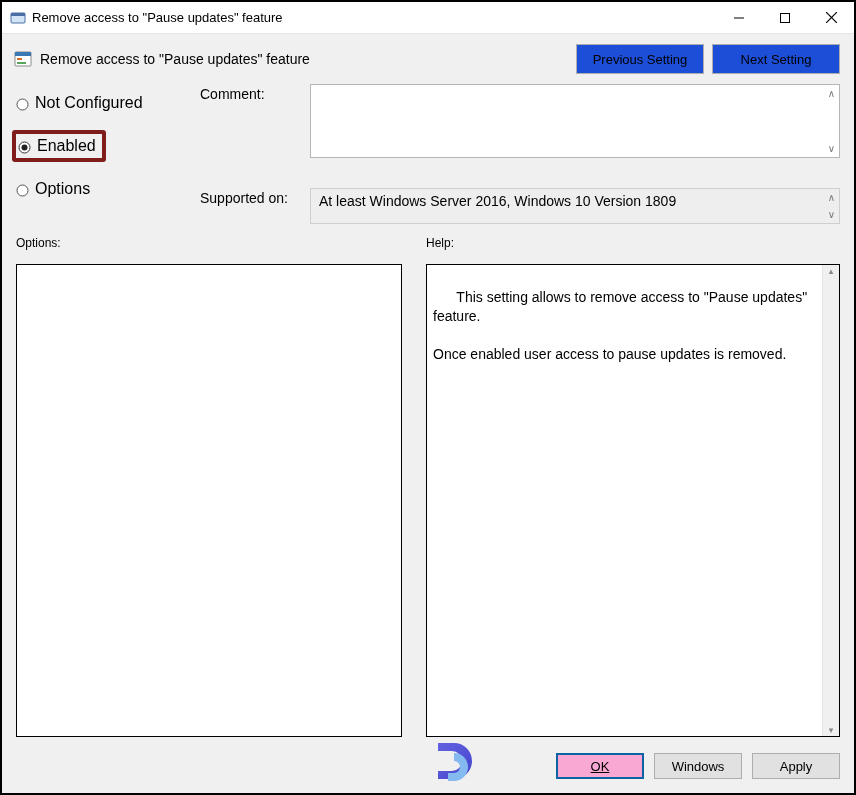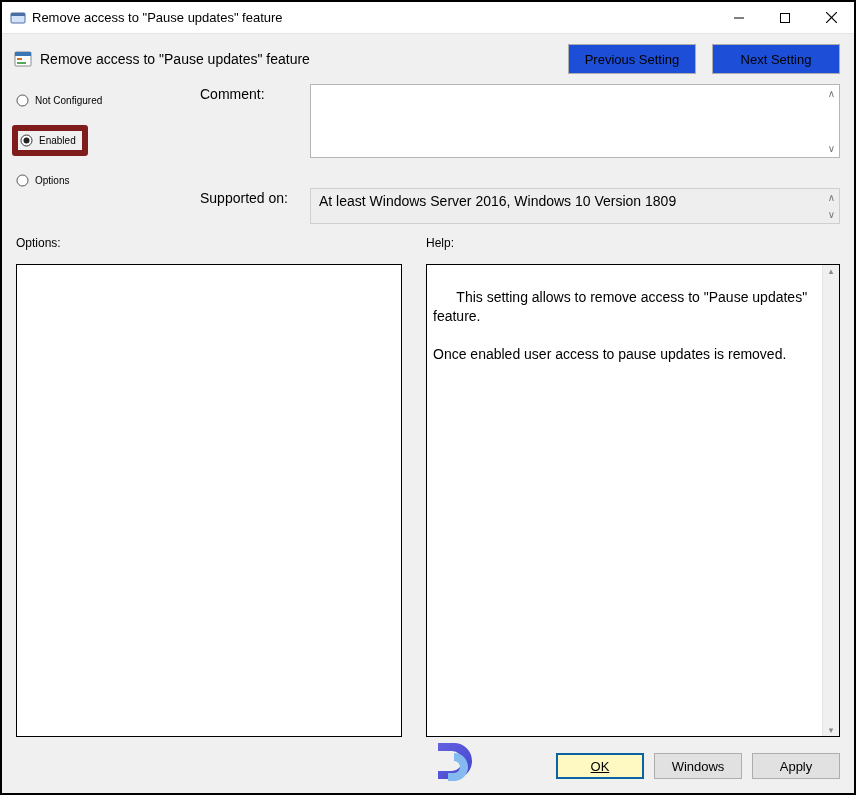--- a/index.html
+++ b/index.html
@@ -66,39 +66,39 @@
   }
   .nav-btn {
     background: #1d4ed8;
     border: 1px solid #adadad;
     height: 30px;
     min-width: 128px;
     font-size: 13px;
     font-family: inherit;
     cursor: default;
   }
-  .nav-btn + .nav-btn { margin-left: 8px; }
+  .nav-btn + .nav-btn { }
   
   .settings-area {
     display: flex;
     padding: 0 14px 6px 14px;
   }
   .radio-col {
     width: 148px;
     padding-top: 4px;
   }
   .radio-option {
     display: flex;
     align-items: center;
     gap: 6px;
     margin: 6px 0 18px 0;
-    font-size: 10px;
+    font-size: 16px;
   }
   .radio-option.highlight {
-    border: 6px solid #7f1d1d;
+    border: 4px solid #7f1d1d;
     border-radius: 3px;
     padding: 3px 6px 3px 2px;
     margin-left: -4px;
     width: fit-content;
   }
   .radio-circle {
     width: 13px; height: 13px;
     display: inline-block;
   }
   .fields-col {
@@ -193,21 +193,21 @@
   .bottom-btn {
     height: 26px;
     min-width: 88px;
     background: #e1e1e1;
     border: 1px solid #adadad;
     font-family: inherit;
     font-size: 13px;
   }
   .bottom-btn.primary {
     border: 2px solid #0a64a4;
-    background: #fef9c3;
+    background: #f9a8d4;
     text-decoration: underline;
   }
   .watermark {
     position: absolute;
     left: 430px;
     bottom: 2px;
     width: 50px;
     height: 56px;
     pointer-events: none;
     opacity: 0.95;

